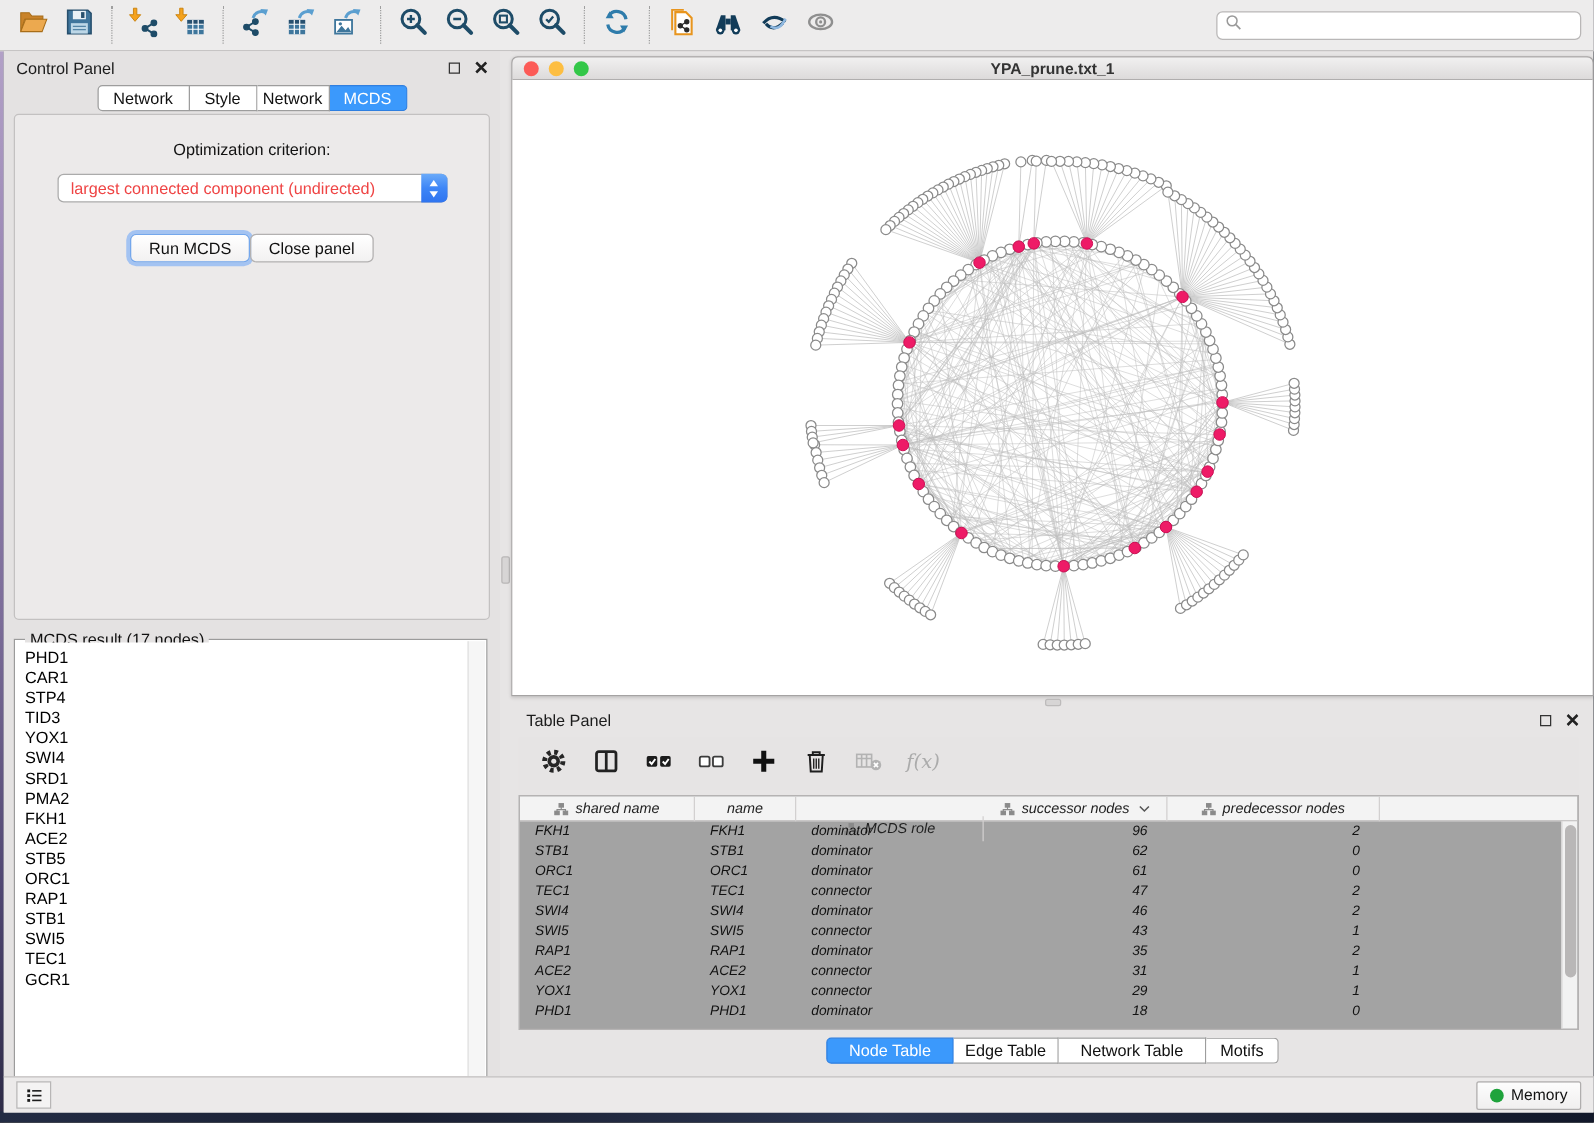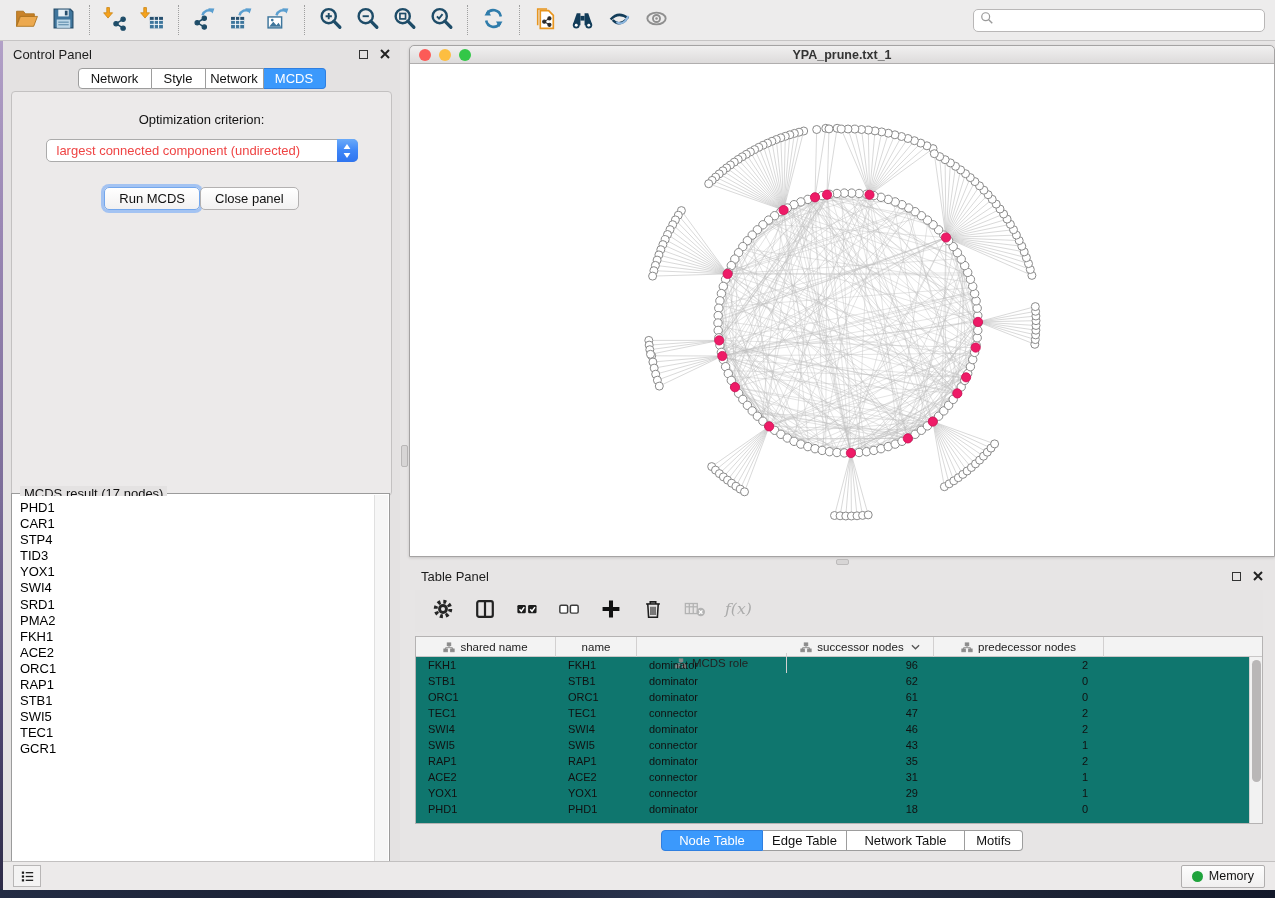--- a/index.html
+++ b/index.html
@@ -48,21 +48,21 @@
     white-space:nowrap; overflow:hidden; }
   .sel-stepper { width:21px; height:23px; margin-right:-1px; border-radius:0 5px 5px 0;
     background:linear-gradient(180deg,#6aaaf9 0%,#3e86f7 50%,#2f74ef 100%);
     display:flex; align-items:center; justify-content:center; }
   .btn-row { display:flex; justify-content:center; margin-top:25px; }
   .mac-btn { height:23px; background:linear-gradient(180deg,#ffffff,#f2f1f1);
     border:1px solid #b3b1b1; border-radius:5px; font-size:13px; color:#111; padding:0 14px;
     font-family:"Liberation Sans", sans-serif; }
   .mac-btn.focused { box-shadow:0 0 0 3px rgba(103,163,248,.55); border-color:#74a7ec; }
 
-  .result-box { position:absolute; left:8px; top:452px; width:379px; height:372px;
+  .result-box { position:absolute; left:8px; top:470px; width:379px; height:372px;
     border:1px solid #9b9b9b; background:#fff; }
   .result-legend { position:absolute; top:-8px; left:8px; background:#e4e2e2;
     font-size:13px; color:#111; padding:0 4px; }
   .result-list { position:absolute; left:1px; top:2px; right:15px; bottom:1px;
     background:#fff; overflow:hidden; padding:4px 0 0 7px; }
   .result-item { font-size:13px; line-height:16.1px; color:#000; }
   .result-scroll { position:absolute; top:1px; right:1px; bottom:1px; width:14px;
     background:#f6f6f6; border-left:1px solid #e0e0e0; }
 
   
@@ -89,22 +89,22 @@
   .table-panel { position:absolute; left:0; top:516px; width:866px; height:304px; }
   .hsplit-grip { width:13px; height:6px; margin:2px auto 0; background:#d7d5d5;
     border:1px solid #bdbbbb; border-radius:2px; }
   .tp-titlebar { height:22px; display:flex; align-items:center; padding:0 12px; font-size:13px; color:#1c1c1c; }
   .tp-titlebar .pt-label { flex:1; }
   .tp-toolbar { margin:3px 12px 0 6px; height:42px; background:#e6e4e4;
     display:flex; align-items:center; gap:14px; padding-left:14px; }
   .tp-tool { width:28px; height:28px; display:flex; align-items:center; justify-content:center; }
   .tp-tool svg { width:22px; height:22px; }
   .tp-tool.wide svg { width:30px; }
-  .tp-table { position:relative; margin:4px 12px 0 6px; height:188px; background:#0f766e;
-    border:1px solid #b5b3b3; overflow:hidden; }
+  .tp-table { position:relative; margin:4px 12px 0 6px; height:188px; background:#a3a3a3;
+    border:1px solid #b5b3b3; overflow:hidden;font-style:italic; }
   .tp-header { display:flex; height:20px; background:#f3f3f3; border-bottom:1px solid #c9c7c7; }
   .th-cell { display:flex; align-items:center; justify-content:center; gap:5px;
     font-size:11.5px; color:#222; border-right:1px solid #d2d0d0; height:20px; }
   .th-cell svg.tree { width:12px; height:11px; }
   .th-cell svg.sort { width:9px; height:6px; margin-left:2px; }
   .th-fill { flex:1; border-right:none; }
   .tp-rows { position:absolute; left:0; top:20px; right:13px; bottom:0; }
   .t-row { display:flex; height:16px; }
   .t-cell { font-size:11px; color:#111; line-height:16px; white-space:nowrap; overflow:hidden; }
   .t-cell.left { padding-left:12px; }
@@ -347,20 +347,21 @@
               <div class="result-item">PHD1</div>
               <div class="result-item">CAR1</div>
               <div class="result-item">STP4</div>
               <div class="result-item">TID3</div>
               <div class="result-item">YOX1</div>
               <div class="result-item">SWI4</div>
               <div class="result-item">SRD1</div>
               <div class="result-item">PMA2</div>
               <div class="result-item">FKH1</div>
               <div class="result-item">ACE2</div>
+              <div class="result-item">STB5</div>
               <div class="result-item">ORC1</div>
               <div class="result-item">RAP1</div>
               <div class="result-item">STB1</div>
               <div class="result-item">SWI5</div>
               <div class="result-item">TEC1</div>
               <div class="result-item">GCR1</div>
             </div>
           <div class="result-scroll"></div>
         </div>
       </div>

